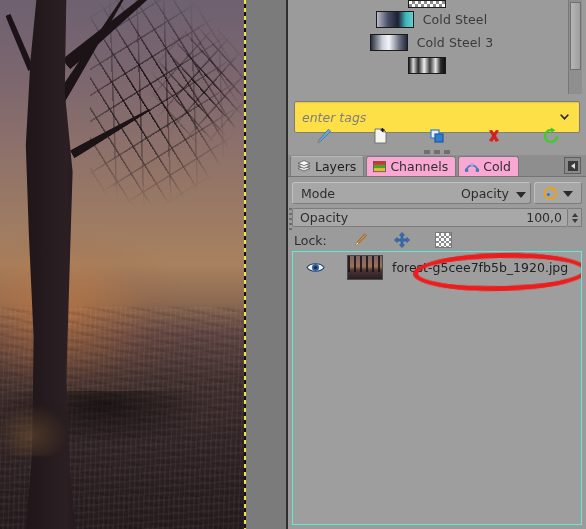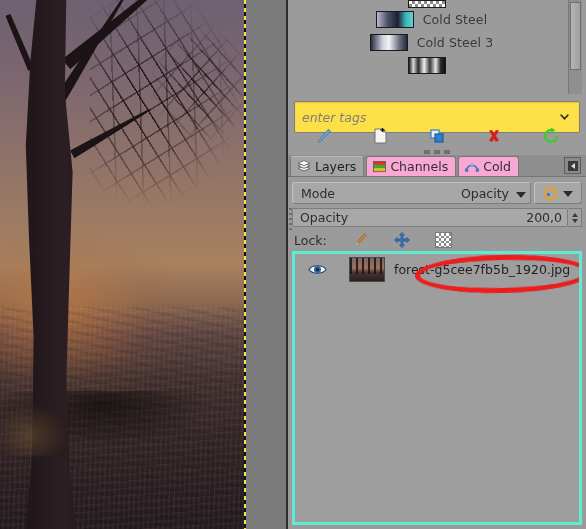--- a/index.html
+++ b/index.html
@@ -431,21 +431,21 @@
     display: flex; align-items: center; justify-content: center;
   }
 
   
   .layers-list {
     position: absolute;
     left: 4px; top: 251px;
     width: 290px;
     height: 274px;
     background: #9e9e9e;
-    border: 3px solid #5eead4;
+    border: 1px solid #5eead4;
     box-sizing: border-box;
     overflow: hidden;
   }
   .layer-row {
     display: flex;
     align-items: center;
     height: 30px;
     padding: 0 4px;
     background: #9e9e9e;
   }
@@ -668,21 +668,21 @@
           </svg>
         </span>
         <span><span class="chev"></span></span>
       </div>
     </div>
 
     <div class="opacity-row">
       <div class="opacity-slider">
         <div class="opacity-fill"></div>
         <span class="opacity-label">Opacity</span>
-        <span class="opacity-value">200,0</span>
+        <span class="opacity-value">100,0</span>
       </div>
       <div class="spin">
         <svg width="8" height="14" viewBox="0 0 8 14">
           <path d="M4 2 L7 6 L1 6 Z" fill="#3a3a3a"></path>
           <path d="M4 12 L1 8 L7 8 Z" fill="#3a3a3a"></path>
         </svg>
       </div>
     </div>
 
     <div class="lock-row">

